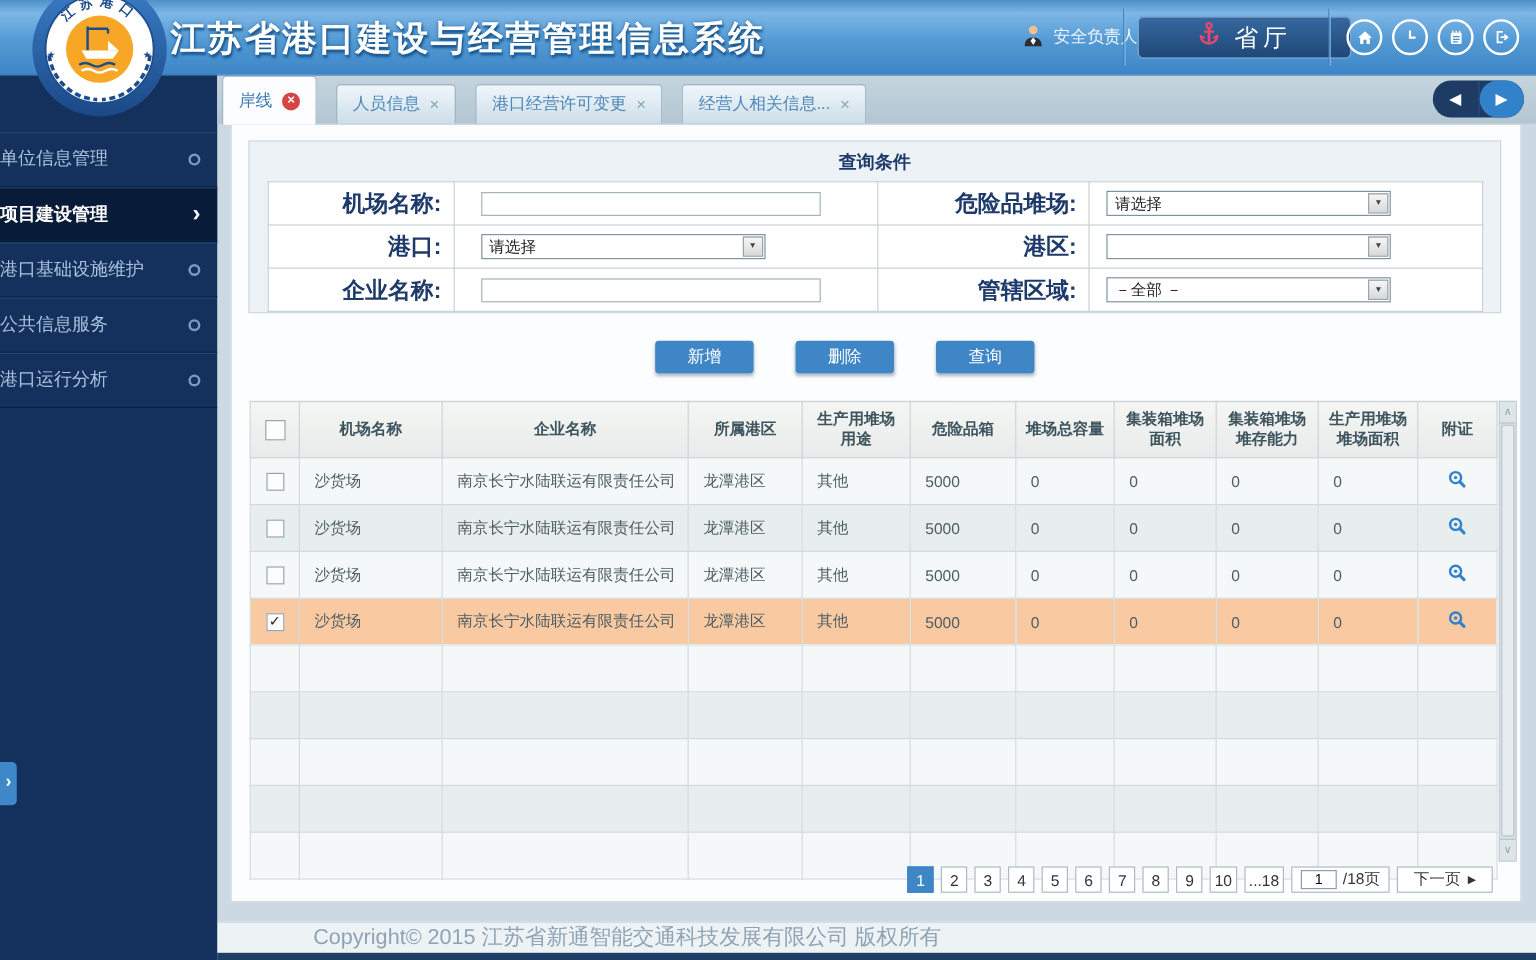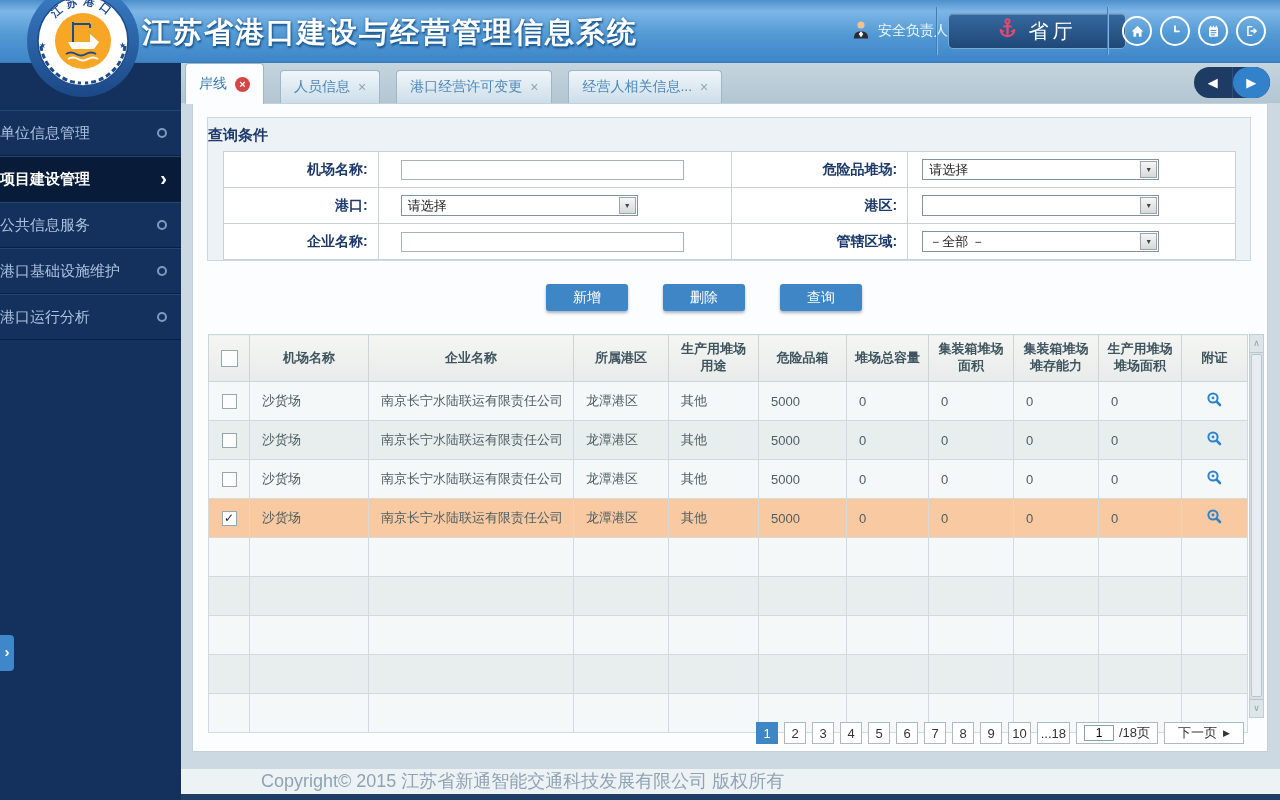--- a/index.html
+++ b/index.html
@@ -50,24 +50,24 @@
   .tabnav{position:absolute;right:10px;top:5px;width:76px;height:31px;background:#1d3b63;border-radius:16px;
           display:flex;z-index:10;overflow:hidden;}
   .tabnav .half{flex:1;display:flex;align-items:center;justify-content:center;color:#fff;font-size:13px;cursor:pointer;}
   .tabnav .half.prev{border-right:1px solid #2a4f80;}
   .tabnav .half.next{background:#3181cb;border-radius:16px;}
   
   .panel{position:absolute;left:192px;top:103px;width:1076px;height:649px;box-sizing:border-box;
          background:#fcfdfe;border:1px solid #c3d0da;z-index:3;}
   .qbox{position:absolute;left:14px;top:13px;width:1044px;height:144px;box-sizing:border-box;
         background:#edf2f6;border:1px solid #ccd9e1;}
-  .qtitle{text-align:left;margin-top:8px;font-size:15px;font-weight:bold;color:#1d3a6b;}
+  .qtitle{text-align:center;margin-top:8px;font-size:15px;font-weight:bold;color:#1d3a6b;}
   .ftable{position:absolute;left:15px;top:33px;width:1013px;border-collapse:collapse;background:#fff;}
   .ftable td{border:1px solid #c9d1d6;height:36px;box-sizing:border-box;}
-  .flabel{width:155px;text-align:right;padding-right:10px;font-size:14px;font-weight:bold;color:#1d3a6b;}
+  .flabel{width:155px;text-align:right;padding-right:10px;font-size:19px;font-weight:bold;color:#1d3a6b;}
   .flabel.l2{width:177px;}
   .ffield{width:353px;padding-left:22px;}
   .ffield.f2{width:328px;padding-left:14px;}
   .tin{width:283px;height:20px;border:1px solid #a5b3bb;background:#fff;box-sizing:border-box;
        font-size:13px;padding:0 4px;font-family:inherit;}
   .sel{width:237px;height:21px;border:1px solid #7f949f;background:#fff;box-sizing:border-box;
        display:flex;align-items:center;font-size:13px;cursor:pointer;}
   .sel .stext{flex:1;padding-left:6px;color:#222;white-space:nowrap;overflow:hidden;}
   .sel .sbtn{width:17px;height:17px;margin:1px;background:linear-gradient(#f6f6f6,#d6d9da);
        border:1px solid #9aa4ab;box-sizing:border-box;font-size:7px;color:#444;
@@ -175,22 +175,22 @@
           <path d="M11 5.5 L13.8 8 L11 10.5" fill="none" stroke="#fff" stroke-width="1.7"></path>
         </svg>
       </span>
     </div>
   </div>
 
   <div class="sb">
     <div class="menu" id="side-menu">
         <div class="side-item"><span class="slabel">单位信息管理</span><span class="ind circle"></span></div>
         <div class="side-item active"><span class="slabel">项目建设管理</span><span class="ind arrow">›</span></div>
+        <div class="side-item"><span class="slabel">港口基础设施维护</span><span class="ind circle"></span></div>
         <div class="side-item"><span class="slabel">公共信息服务</span><span class="ind circle"></span></div>
-        <div class="side-item"><span class="slabel">港口基础设施维护</span><span class="ind circle"></span></div>
         <div class="side-item"><span class="slabel">港口运行分析</span><span class="ind circle"></span></div>
       </div>
   </div>
   <div class="expander">›</div>
 
   <div class="logo">
     <svg width="114" height="114" viewBox="0 0 114 114">
       <defs>
         <linearGradient id="lg1" x1="0" y1="0" x2="0" y2="1">
           <stop offset="0" stop-color="#3a7ec6"></stop>

